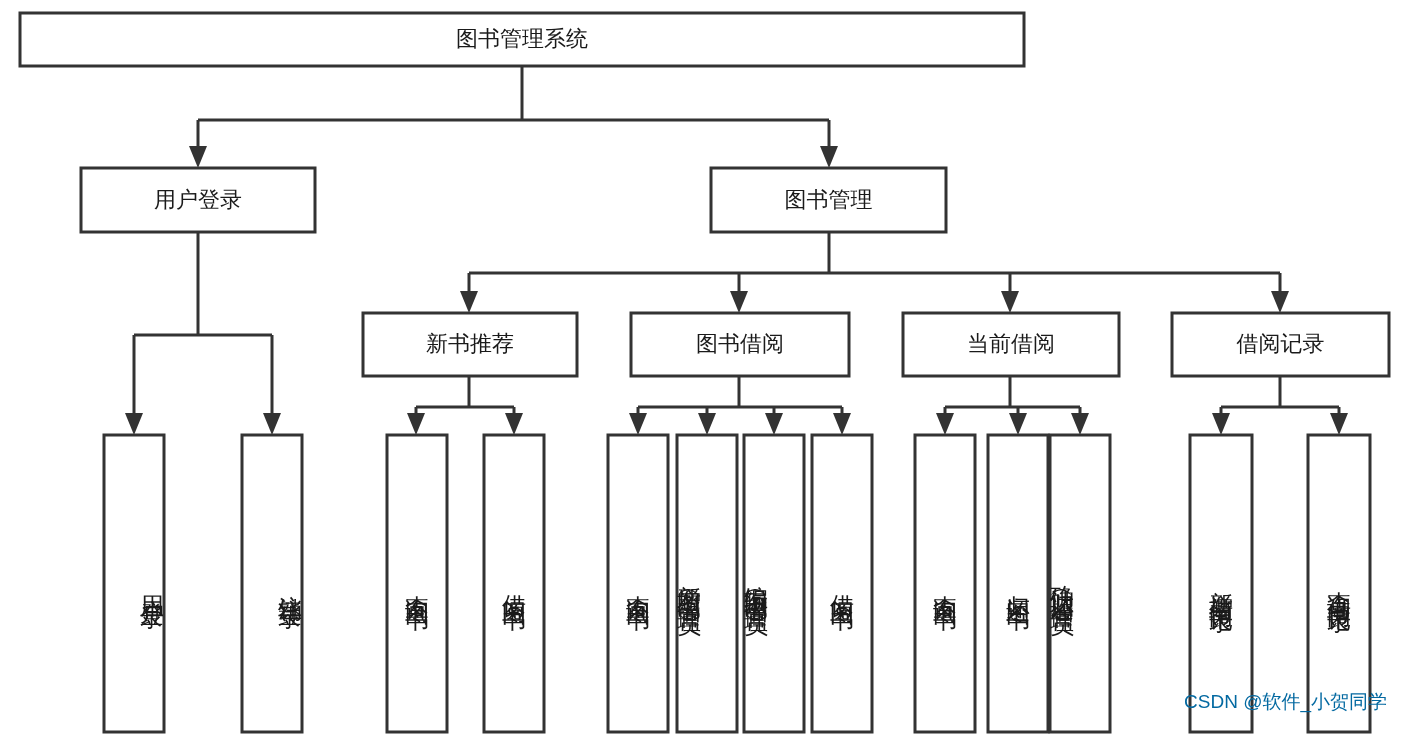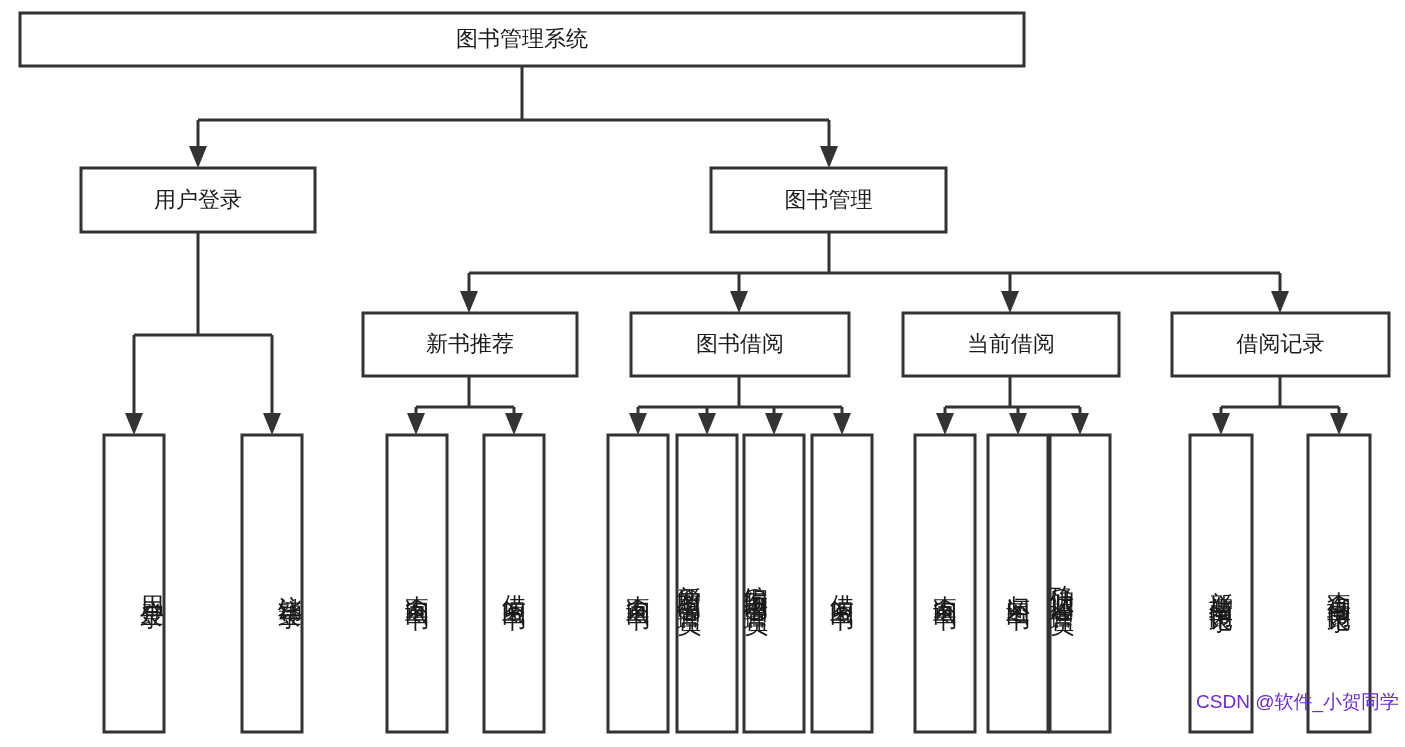--- a/index.html
+++ b/index.html
@@ -59,25 +59,25 @@
     text-orientation: upright;
     font-family: "Liberation Sans", "DejaVu Sans", sans-serif;
     font-size: 24px;
     line-height: 1.0;
     color: #1a1a1a;
     letter-spacing: 4px;
     white-space: nowrap;
   }
   .watermark {
     position: absolute;
-    right: 6px;
+    right: 18px;
     bottom: 6px;
     font-family: "Liberation Sans", "DejaVu Sans", sans-serif;
     font-size: 19px;
-    color: #6d28d9;
+    color: #0369a1;
     white-space: nowrap;
     user-select: none;
     margin-top: 20px;
   }
 </style>
 </head>
 <body>
 
 <div id="diagram-root">
   <svg class="diagram" viewBox="0 0 1405 747" id="diagram-svg">

